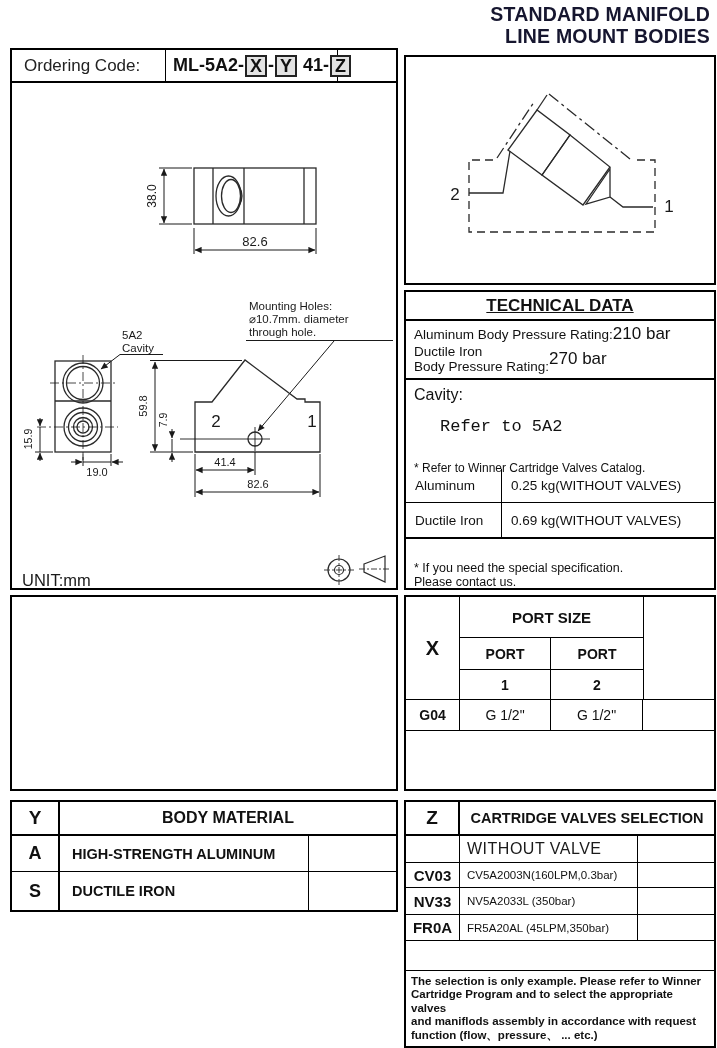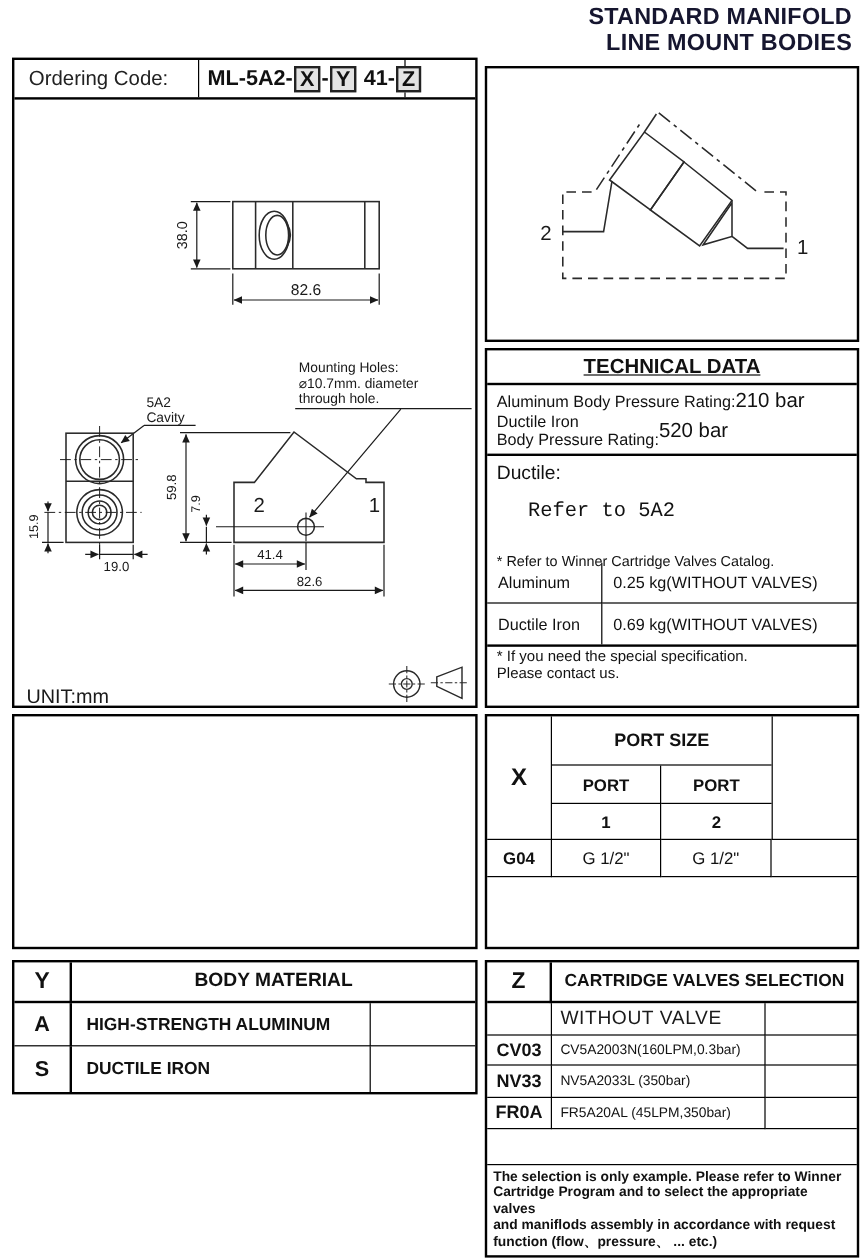--- a/index.html
+++ b/index.html
@@ -44,21 +44,21 @@
   .tech-row .val { font-size:17px; white-space:nowrap; }
   .tech-cavity { padding:6px 8px 5px; height:89px; }
   .cavity-label { font-size:16px; }
   .cavity-value { font-size:17px; margin:13px 0 0 26px;font-family:Liberation Mono, monospace; }
   .cavity-note  { font-size:12px; margin-top:25px; }
   .weights { display:grid; grid-template-columns:96px 1fr; grid-template-rows:34px 34px;
              border-bottom:2px solid #000; }
   .wcell { display:flex; align-items:center; padding-left:9px; font-size:13.5px; }
   .wmat  { border-right:1.5px solid #000; }
   .wtop  { border-bottom:1.5px solid #000; }
-  .tech-footnote { padding:1px 8px; font-size:12.5px; line-height:14px; }
+  .tech-footnote { padding:22px 8px; font-size:12.5px; line-height:14px; }
 
   
   .box-empty { left:10px; top:595px; width:388px; height:196px; }
 
   
   .box-port { left:404px; top:595px; width:312px; height:196px; }
   .port-grid { display:grid; grid-template-columns:54px 91px 92px 1fr;
                grid-template-rows:41px 32px 30px 31px; }
   .pcell { display:flex; align-items:center; justify-content:center; }
   .pc-x     { grid-area:1/1/4/2; font-weight:700; font-size:20px;
@@ -265,25 +265,25 @@
   <div class="tech-ratings">
     <div class="tech-row">
       <span>Aluminum Body Pressure Rating:</span>
       <span class="val">210 bar</span>
     </div>
     <div class="tech-row">
       <span>
         <span style="display:block">Ductile Iron</span>
         <span style="display:block">Body Pressure Rating:</span>
       </span>
-      <span class="val">520 bar</span>
+      <span class="val">270 bar</span>
     </div>
   </div>
   <div class="tech-cavity">
-    <div class="cavity-label">Ductile:</div>
+    <div class="cavity-label">Cavity:</div>
     <div class="cavity-value">Refer to 5A2</div>
     <div class="cavity-note">* Refer to Winner Cartridge Valves Catalog.</div>
   </div>
   <div class="weights">
     <div class="wcell wmat wtop">Aluminum</div>
     <div class="wcell wtop">0.25 kg(WITHOUT VALVES)</div>
     <div class="wcell wmat">Ductile Iron</div>
     <div class="wcell">0.69 kg(WITHOUT VALVES)</div>
   </div>
   <div class="tech-footnote">

